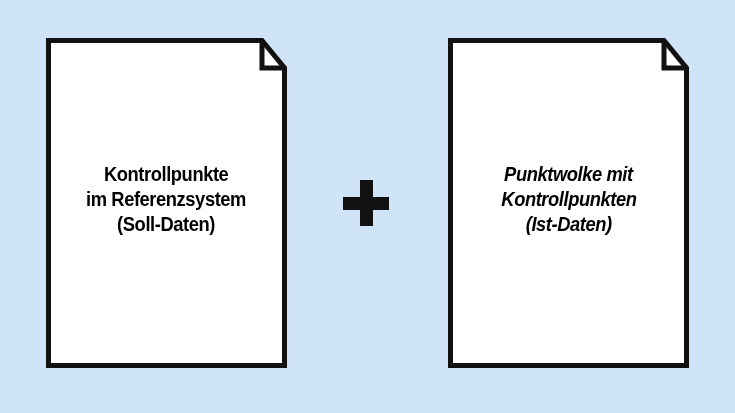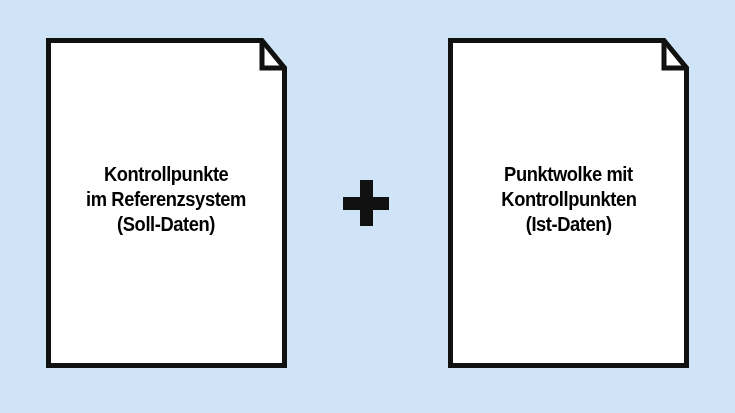--- a/index.html
+++ b/index.html
@@ -23,21 +23,21 @@
   }
 
   
   .doc {
     position: absolute;
     top: 38px;
     width: 241px;
     height: 330px;
   }
   .doc-left  { left: 46px; }
-  .doc-right { left: 448px; }
+  .doc-right { left: 448px; font-style: italic; }
 
   .doc-svg {
     position: absolute;
     top: 0;
     left: 0;
     width: 241px;
     height: 330px;
     display: block;
   }
 

